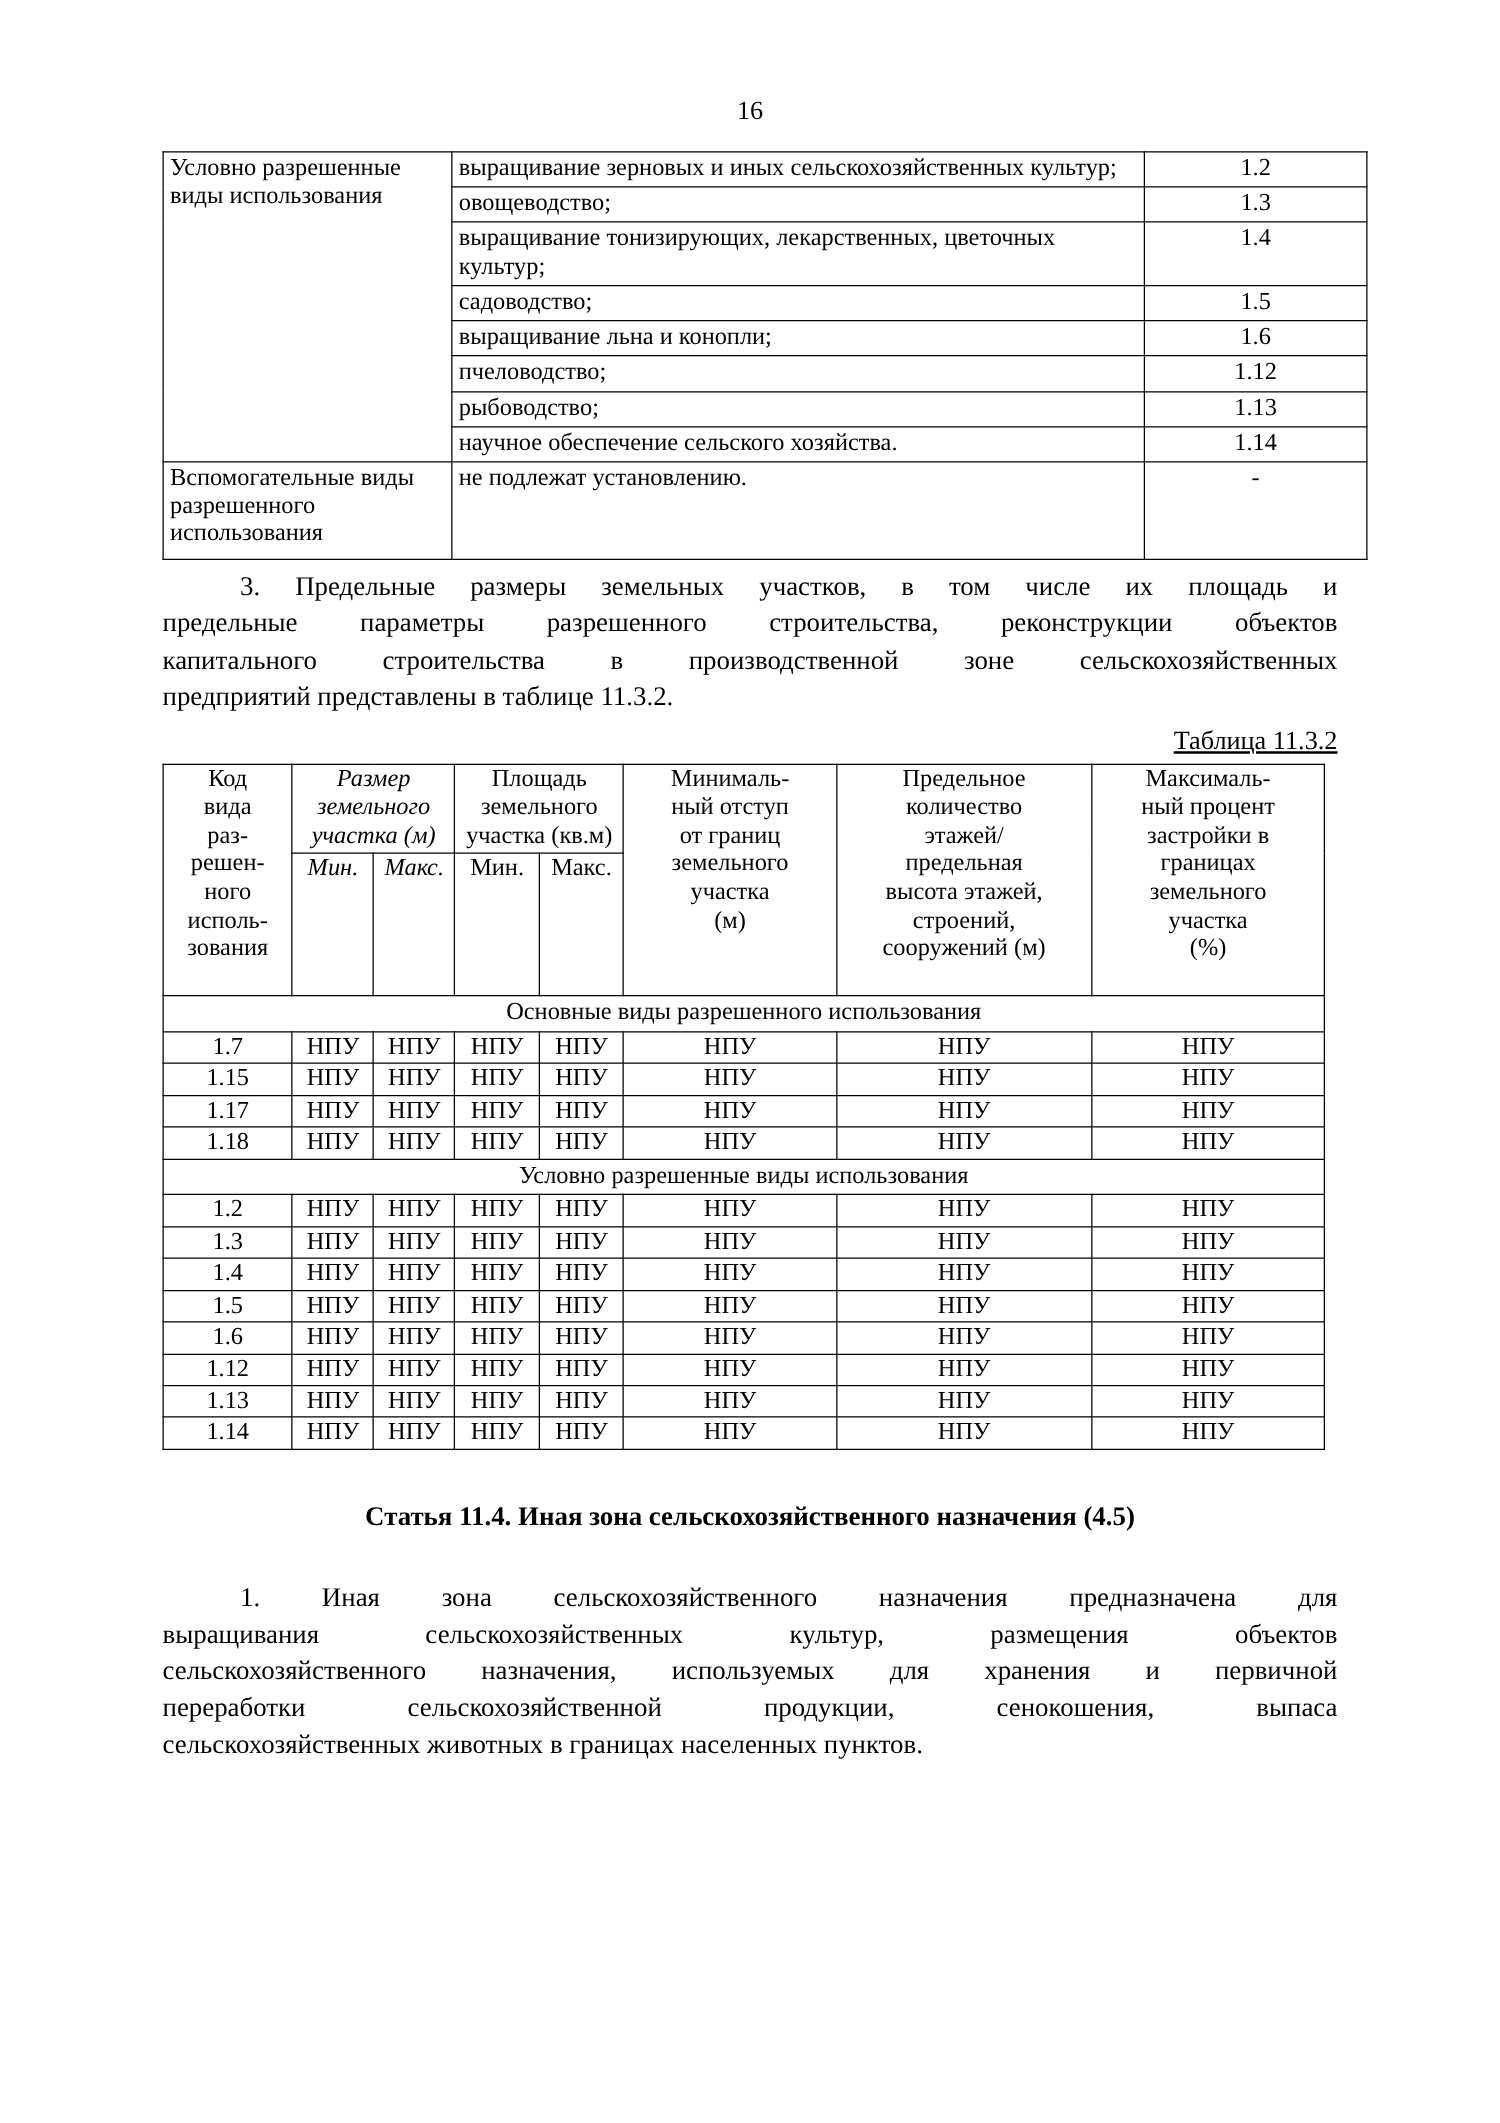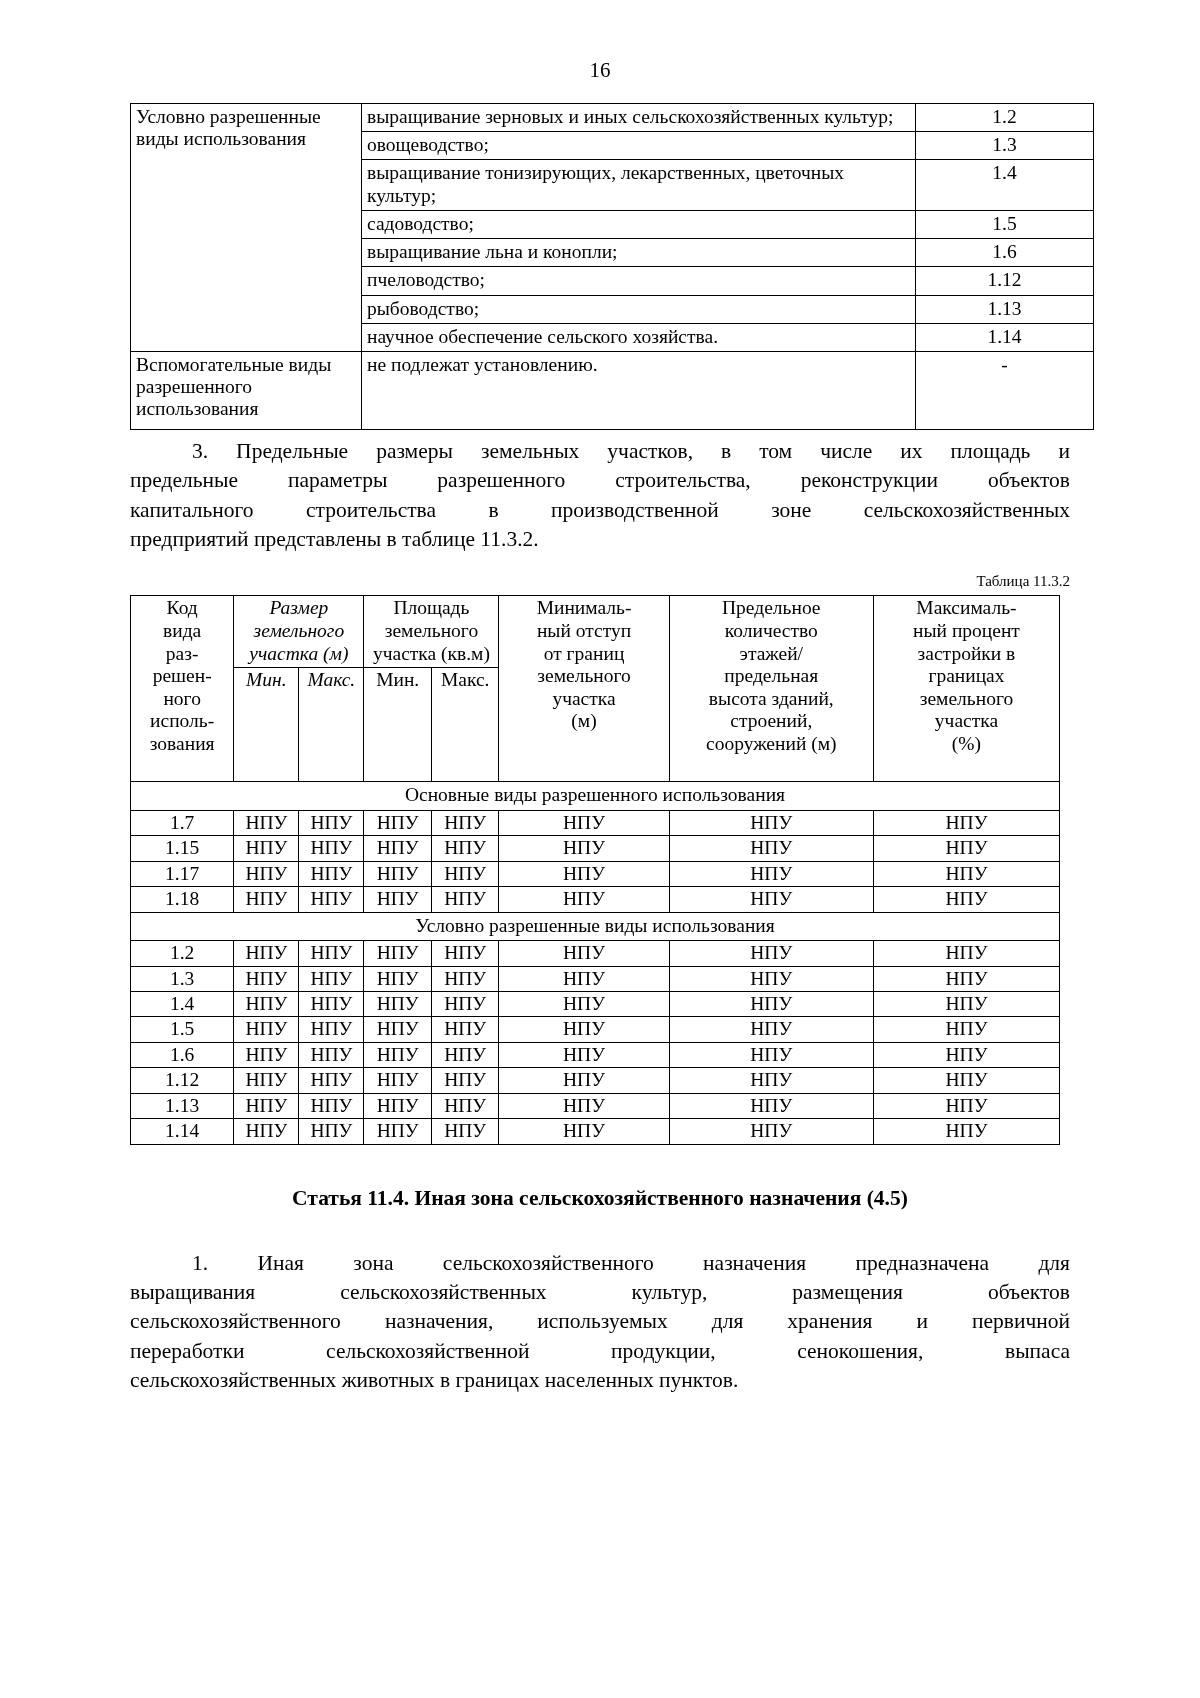--- a/index.html
+++ b/index.html
@@ -12,21 +12,21 @@
     height: 1698px;
     font-family: "Liberation Serif", "DejaVu Serif", serif;
     color: #000000;
     position: relative;
     overflow: hidden;
   }
   .page {
     width: 1200px;
     height: 1698px;
     box-sizing: border-box;
-    padding: 50px 130px 0 130px;
+    padding: 68px 130px 0 130px;
     position: relative;
   }
   .page-number {
     text-align: center;
     font-size: 21px;
     line-height: 1;
     margin: 10px 0 22px 0;
   }
 
   
@@ -56,23 +56,24 @@
     display: flex;
     justify-content: space-between;
     font-size: 21.5px;
     line-height: 1.365;
   }
   .just-line.first { padding-left: 62px; }
   .just-line.no-just { display: block; }
 
   .table-caption {
     text-align: right;
-    font-size: 15px;
-    margin: 18px 0 5px 0;
+    font-size: 21px;
+    margin: 8px 0 5px 0;
     line-height: 1.2;
+    text-decoration: underline;
   }
 
   
   .t2 td {
     text-align: center;
     vertical-align: top;
     font-size: 19.5px;
     line-height: 1.16;
     padding: 1px 3px 2px 3px;
   }
@@ -208,21 +209,21 @@
           <span>от границ</span><br>
           <span>земельного</span><br>
           <span>участка</span><br>
           <span>(м)</span>
         </td>
         <td class="hdr-etazh" rowspan="2">
           <span>Предельное</span><br>
           <span>количество</span><br>
           <span>этажей/</span><br>
           <span>предельная</span><br>
-          <span>высота зданий,</span><br>
+          <span>высота этажей,</span><br>
           <span>строений,</span><br>
           <span>сооружений (м)</span>
         </td>
         <td class="hdr-proc" rowspan="2">
           <span>Максималь-</span><br>
           <span>ный процент</span><br>
           <span>застройки в</span><br>
           <span>границах</span><br>
           <span>земельного</span><br>
           <span>участка</span><br>

